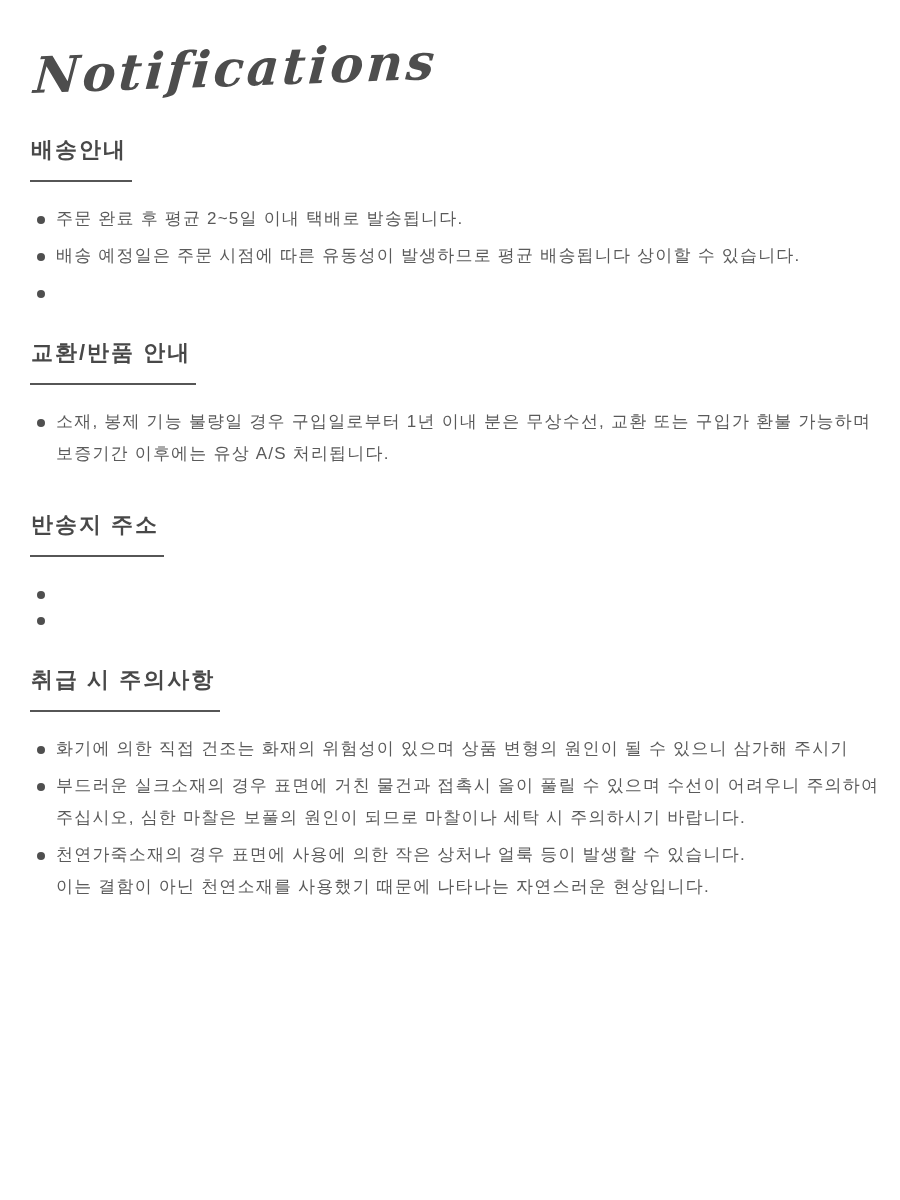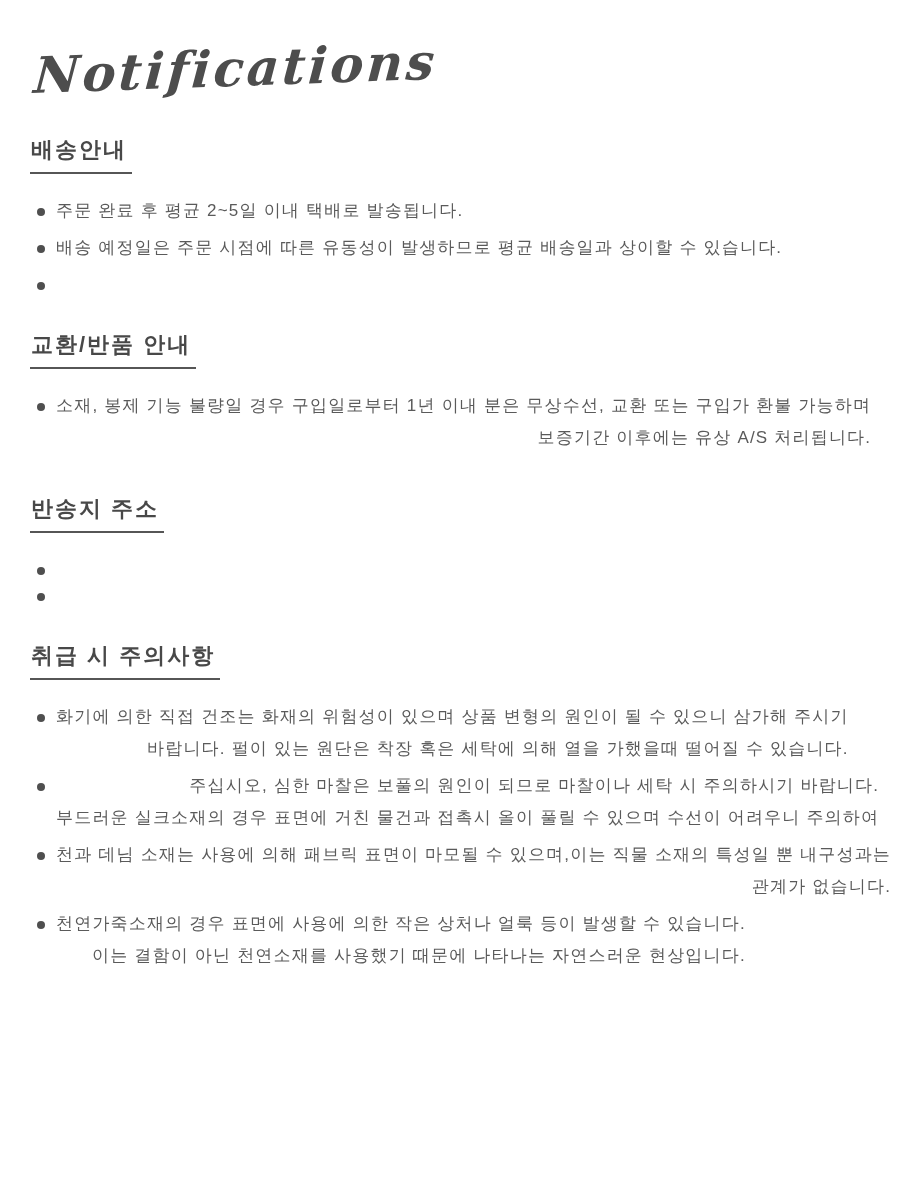--- a/index.html
+++ b/index.html
@@ -32,21 +32,21 @@
     margin-top: 26px;
     margin-bottom: 40px;
   }
   .section-heading {
     display: inline-block;
     margin: 0;
     font-size: 22px;
     font-weight: 700;
     letter-spacing: 2px;
     color: #484848;
-    padding: 0 5px 7px 1px;
+    padding: 0 5px 15px 1px;
     border-bottom: 2px solid #565656;
   }
   ul.notice-list {
     list-style: none;
     margin: 21px 0 0 0;
     padding: 0;
   }
   li.notice-item {
     display: flex;
     align-items: flex-start;
@@ -60,21 +60,21 @@
     background: #4f4f4f;
     margin: 13px 0 0 7px;
   }
   .item-text {
     margin-left: 11px;
     font-size: 17px;
     line-height: 32px;
     letter-spacing: 1.2px;
     color: #5a5a5a;
   }
-  .item-text .line { white-space: nowrap; text-align: right; }
+  .item-text .line { white-space: nowrap; }
 </style>
 </head>
 <body>
 
 
 
 <div class="script-title">Notifications</div>
 
 
 <div class="section">
@@ -82,21 +82,21 @@
   <ul class="notice-list">
     <li class="notice-item">
       <span class="dot"></span>
       <div class="item-text">
           <div class="line">주문 완료 후 평균 2~5일 이내 택배로 발송됩니다.</div>
         </div>
     </li>
     <li class="notice-item">
       <span class="dot"></span>
       <div class="item-text">
-          <div class="line">배송 예정일은 주문 시점에 따른 유동성이 발생하므로 평균 배송일과 상이할 수 있습니다.</div>
+          <div class="line">배송 예정일은 주문 시점에 따른 유동성이 발생하므로 평균 배송됩니다 상이할 수 있습니다.</div>
         </div>
     </li>
     <li class="notice-item">
       <span class="dot"></span>
     </li>
   </ul>
 </div>
 
 
 <div class="section">
@@ -126,35 +126,27 @@
 </div>
 
 
 <div class="section">
   <h2 class="section-heading">취급 시 주의사항</h2>
   <ul class="notice-list">
     <li class="notice-item">
       <span class="dot"></span>
       <div class="item-text">
         <div class="line">화기에 의한 직접 건조는 화재의 위험성이 있으며 상품 변형의 원인이 될 수 있으니 삼가해 주시기</div>
-        <div class="line">바랍니다. 펄이 있는 원단은 착장 혹은 세탁에 의해 열을 가했을때 떨어질 수 있습니다.</div>
       </div>
     </li>
     <li class="notice-item">
       <span class="dot"></span>
       <div class="item-text">
+        <div class="line">부드러운 실크소재의 경우 표면에 거친 물건과 접촉시 올이 풀릴 수 있으며 수선이 어려우니 주의하여</div>
         <div class="line">주십시오, 심한 마찰은 보풀의 원인이 되므로 마찰이나 세탁 시 주의하시기 바랍니다.</div>
-        <div class="line">부드러운 실크소재의 경우 표면에 거친 물건과 접촉시 올이 풀릴 수 있으며 수선이 어려우니 주의하여</div>
-      </div>
-    </li>
-    <li class="notice-item">
-      <span class="dot"></span>
-      <div class="item-text">
-        <div class="line">천과 데님 소재는 사용에 의해 패브릭 표면이 마모될 수 있으며,이는 직물 소재의 특성일 뿐 내구성과는</div>
-        <div class="line">관계가 없습니다.</div>
       </div>
     </li>
     <li class="notice-item">
       <span class="dot"></span>
       <div class="item-text">
         <div class="line">천연가죽소재의 경우 표면에 사용에 의한 작은 상처나 얼룩 등이 발생할 수 있습니다.</div>
         <div class="line">이는 결함이 아닌 천연소재를 사용했기 때문에 나타나는 자연스러운 현상입니다.</div>
       </div>
     </li>
   </ul>

